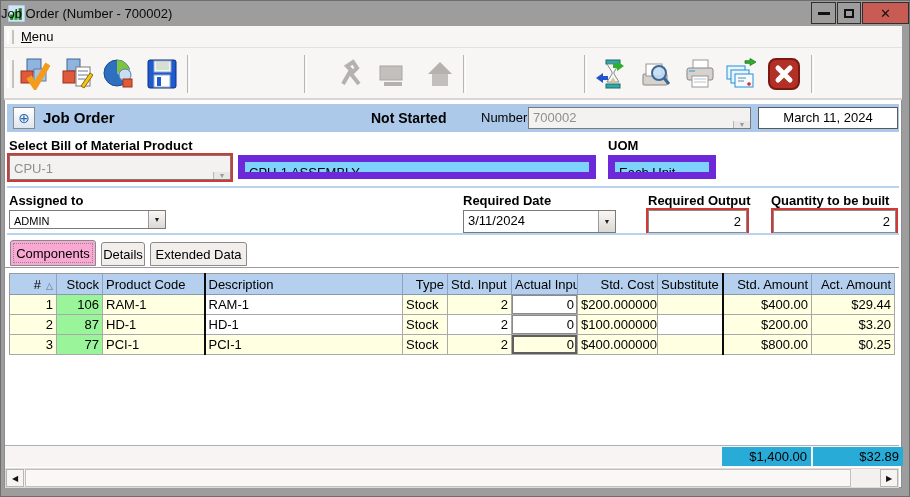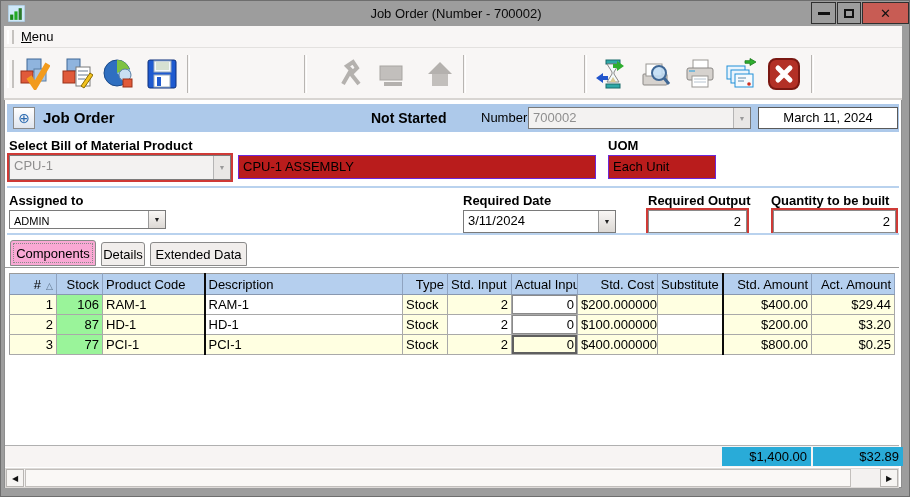--- a/index.html
+++ b/index.html
@@ -5,21 +5,21 @@
   :root{
     --titlebar:#9d9d9d; --close-red:#c85c54; --band:#adc9ea; --thead:#b5cfee;
     --cream:#ffffe1; --green:#9af49a; --cyan:#29abd8; --red:#cf3a36; --blueline:#b9d2ee;
     --toolbar:#f8f6f5;
   }
   *{margin:0;padding:0;box-sizing:border-box;font-family:"Liberation Sans","DejaVu Sans",sans-serif;}
   body{background:#555;}
   .window{position:relative;width:910px;height:497px;background:var(--titlebar);overflow:hidden;border:1px solid #6e6e6e;}
   .titlebar{position:absolute;left:0;top:0;width:910px;height:25px;}
   .app-icon{position:absolute;left:7px;top:4px;width:17px;height:17px;}
-  .title{position:absolute;left:0;top:0;width:100%;text-align:center;line-height:25px;font-size:13px;color:#0a0a0a;}
+  .title{position:absolute;left:0;top:0;width:100%;line-height:25px;font-size:13px;color:#0a0a0a;}
   .winbtns{position:absolute;right:2px;top:1px;display:flex;}
   .wb{height:22px;border:1px solid #2f2f2f;background:var(--titlebar);display:flex;align-items:center;justify-content:center;cursor:default;margin-left:1px;}
   .wb.min{width:25px}.wb.max{width:24px}.wb.close{width:47px;background:var(--close-red);font-weight:bold;font-size:13px;color:#111;}
   .dash{width:12px;height:3px;background:#111;}
   .sq{width:10px;height:9px;border:2px solid #111;background:transparent;}
   .client{position:absolute;left:3px;top:25px;width:898px;height:462px;background:#fff;border:1px solid #8e8e8e;}
   .menubar{position:absolute;left:3px;top:25px;width:898px;height:22px;background:var(--toolbar);border-bottom:1px solid #e3e1df;}
   .grip{position:absolute;top:4px;width:7px;height:14px;border-left:2px solid #fff;border-right:2px solid #c5c2bf;}
   .menu-item{position:absolute;left:17px;top:0;line-height:22px;font-size:13px;display:inline-block;}
   .menu-item::first-letter{text-decoration:underline;}
@@ -27,26 +27,26 @@
   .tbtn{position:absolute;top:7px;width:38px;height:38px;background:transparent;border:none;display:flex;align-items:center;justify-content:center;}
   .tbtn svg{width:32px;height:32px;}
   .tsep{position:absolute;top:7px;width:3px;height:38px;border-left:1px solid #b8b5b2;border-right:1px solid #ffffff;}
   .tgrip{position:absolute;left:3px;top:12px;width:7px;height:28px;border-left:2px solid #fff;border-right:2px solid #c5c2bf;}
   .band{position:absolute;left:6px;top:103px;width:892px;height:28px;background:var(--band);}
   .expand-btn{position:absolute;left:6px;top:3px;width:22px;height:22px;border:1px solid #8a8a8a;background:linear-gradient(#ffffff,#dfe5ee);font-size:14px;color:#2a6ab0;line-height:20px;text-align:center;}
   .band-title{position:absolute;left:36px;top:0;line-height:28px;font-weight:bold;font-size:15px;}
   .band-status{position:absolute;left:364px;top:0;line-height:28px;font-weight:bold;font-size:14px;}
   .band-number-lbl{position:absolute;left:474px;top:0;line-height:28px;font-size:13px;}
   .lbl{position:absolute;font-size:13px;white-space:nowrap;font-weight:bold;}
-  .box{position:absolute;background:#b91c1c;border:1px solid #6d28d9;font-size:13px;line-height:21px;padding:0 4px;white-space:nowrap;overflow:hidden;}
+  .box{position:absolute;background:#7dd3fc;border:7px solid #6d28d9;font-size:13px;line-height:21px;padding:0 4px;white-space:nowrap;overflow:hidden;}
   .datebox{position:absolute;background:#fff;border:1px solid #5a5a5a;font-size:13px;text-align:center;line-height:20px;}
   .combo{position:absolute;background:#fff;border:1px solid #7a7a7a;display:flex;font-size:13px;}
   .combo .val{flex:1;padding:0 4px;line-height:20px;overflow:hidden;white-space:nowrap;}
   .combo .btn{width:17px;background:linear-gradient(#f9f7f5,#dcd8d4);border-left:1px solid #9a9a9a;display:flex;align-items:center;justify-content:center;font-size:7px;color:#222;}
-  .combo.disabled{background:#f3f2f1;}
+  .combo.disabled{background:#f3f2f1;align-items:flex-end;}
   .combo.disabled .val{color:#8f8f8f;}
   .combo.disabled .btn{background:#e9e7e5;color:#9a9a9a;border-left:1px solid #b5b5b5;}
   .redwrap{position:absolute;border:2px solid var(--red);}
   .redwrap .combo,.redwrap .numfield{position:static;width:100%;height:100%;}
   .numfield{background:#fff;border:1px solid #8a8a8a;text-align:right;padding:0 5px;line-height:21px;font-size:13px;}
   .blueline{position:absolute;left:6px;width:892px;height:2px;background:var(--blueline);}
   .tab{position:absolute;border:1px solid #8a8a8a;border-radius:3px 3px 0 0;background:#f1eeec;font-size:13px;text-align:center;}
   .tab.active{background:#f9a8d4;outline:1px dotted #8a8a8a;outline-offset:-4px;}
   .tabline{position:absolute;left:4px;top:266px;width:894px;height:1px;background:#9a9a9a;}
   table.grid{position:absolute;left:8px;top:272px;width:885px;border-collapse:collapse;table-layout:fixed;font-size:13px;background:#fff;border:1px solid #9a9a9a;}

